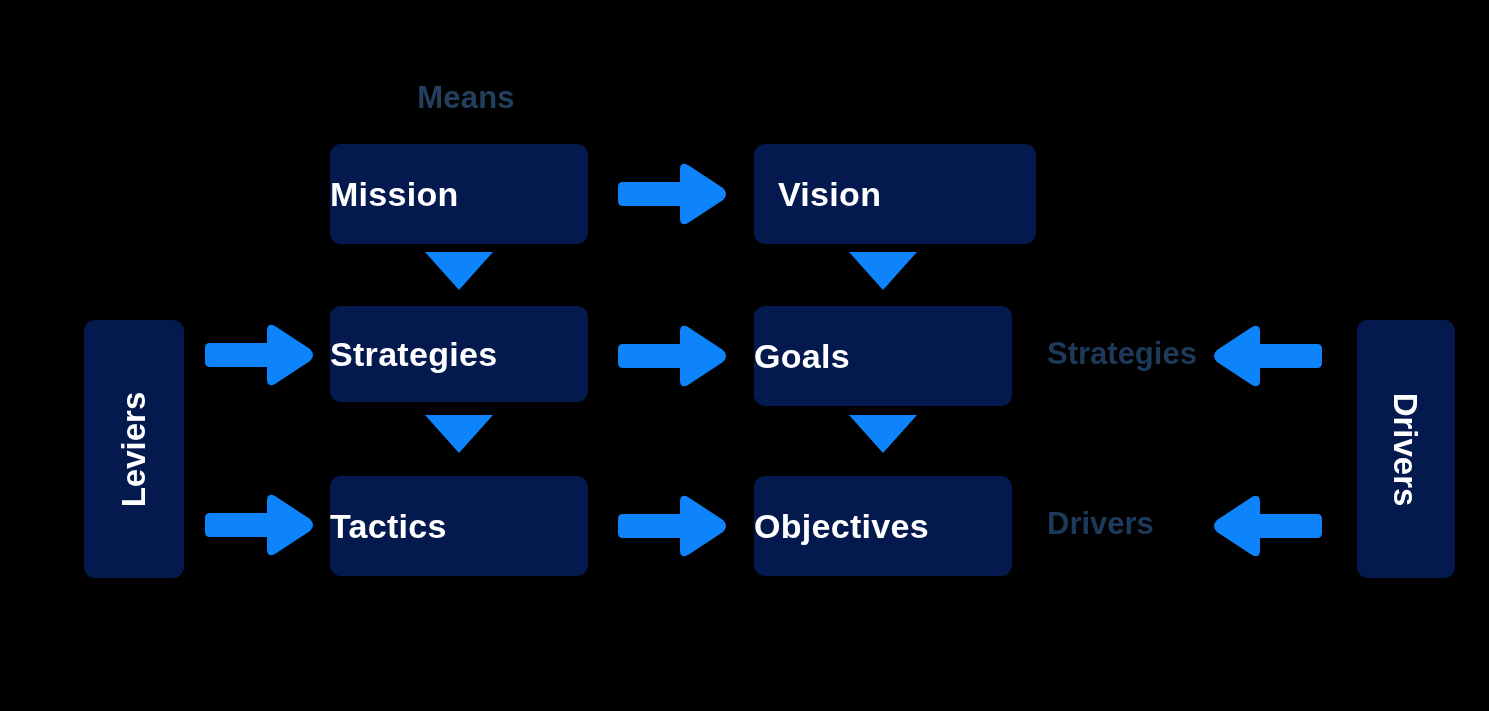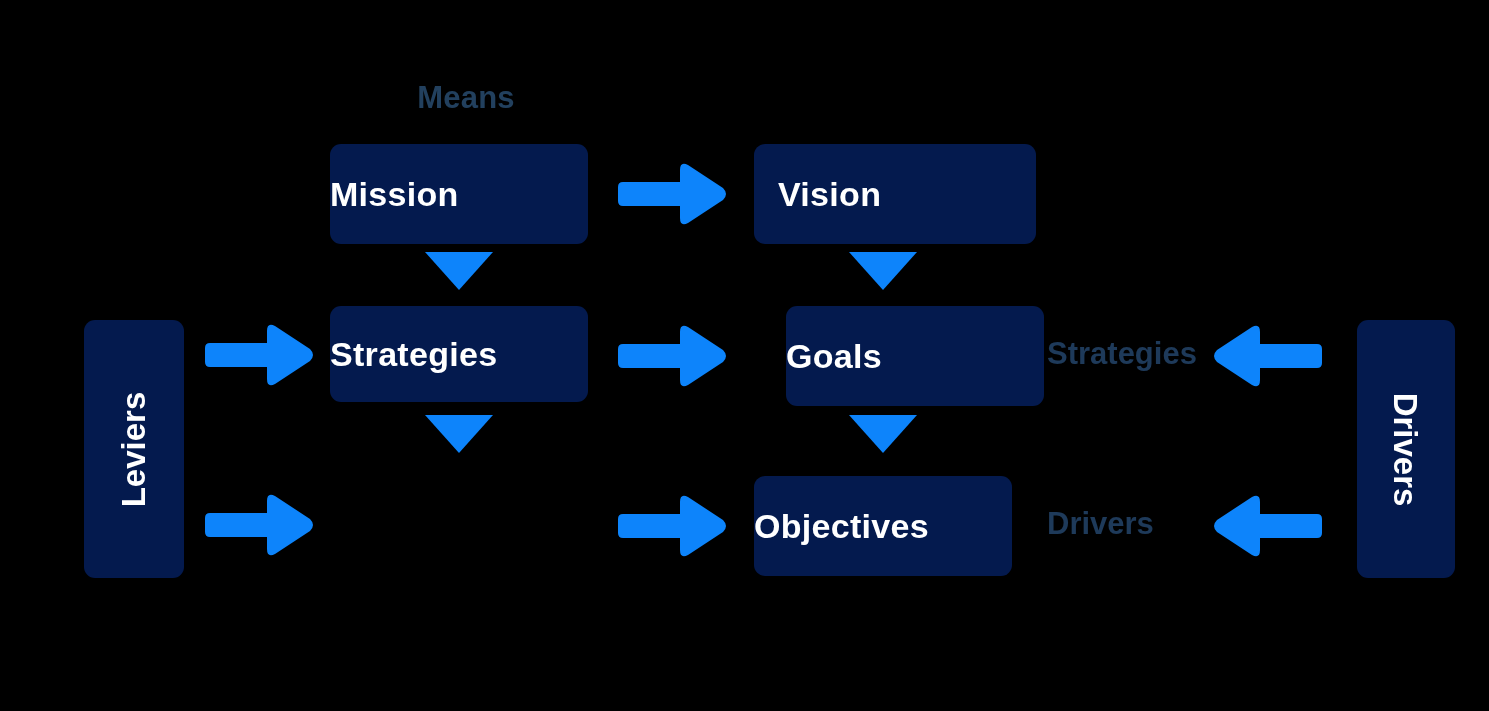--- a/index.html
+++ b/index.html
@@ -131,21 +131,21 @@
   <div class="abs node-box" style="left:330px; top:306px; width:258px; height:96px;">
     <span class="node-label">Strategies</span>
   </div>
 
   <div class="abs" style="left:618px; top:322px;">
     <svg class="arrow-h" width="110" height="68" viewBox="0 0 110 68" aria-hidden="true">
       <path d="M0 27 Q0 22 5 22 L62 22 L62 10 Q62 1 70 5 L105 28 Q111 34 105 40 L70 63 Q62 67 62 58 L62 46 L5 46 Q0 46 0 41 Z" fill="#0d84fb"></path>
     </svg>
   </div>
 
-  <div class="abs node-box" style="left:754px; top:306px; width:258px; height:100px;margin-left:32px;">
+  <div class="abs node-box" style="left:754px; top:306px; width:258px; height:100px;">
     <span class="node-label">Goals</span>
   </div>
 
   <div class="abs tier-label" style="left:1047px; top:338px;">Strategies</div>
 
   <div class="abs" style="left:1212px; top:322px;">
     <svg class="arrow-h" width="110" height="68" viewBox="0 0 110 68" aria-hidden="true">
       <path d="M110 27 Q110 22 105 22 L48 22 L48 10 Q48 1 40 5 L5 28 Q-1 34 5 40 L40 63 Q48 67 48 58 L48 46 L105 46 Q110 46 110 41 Z" fill="#0d84fb"></path>
     </svg>
   </div>
@@ -161,20 +161,23 @@
       <polygon points="0,0 68,0 34,38" fill="#0d84fb"></polygon>
     </svg>
   </div>
 
   <div class="abs" style="left:205px; top:491px;">
     <svg class="arrow-h" width="110" height="68" viewBox="0 0 110 68" aria-hidden="true">
       <path d="M0 27 Q0 22 5 22 L62 22 L62 10 Q62 1 70 5 L105 28 Q111 34 105 40 L70 63 Q62 67 62 58 L62 46 L5 46 Q0 46 0 41 Z" fill="#0d84fb"></path>
     </svg>
   </div>
 
+  <div class="abs node-box" style="left:330px; top:476px; width:258px; height:100px;">
+    <span class="node-label">Tactics</span>
+  </div>
 
   <div class="abs" style="left:618px; top:492px;">
     <svg class="arrow-h" width="110" height="68" viewBox="0 0 110 68" aria-hidden="true">
       <path d="M0 27 Q0 22 5 22 L62 22 L62 10 Q62 1 70 5 L105 28 Q111 34 105 40 L70 63 Q62 67 62 58 L62 46 L5 46 Q0 46 0 41 Z" fill="#0d84fb"></path>
     </svg>
   </div>
 
   <div class="abs node-box" style="left:754px; top:476px; width:258px; height:100px;">
     <span class="node-label">Objectives</span>
   </div>

